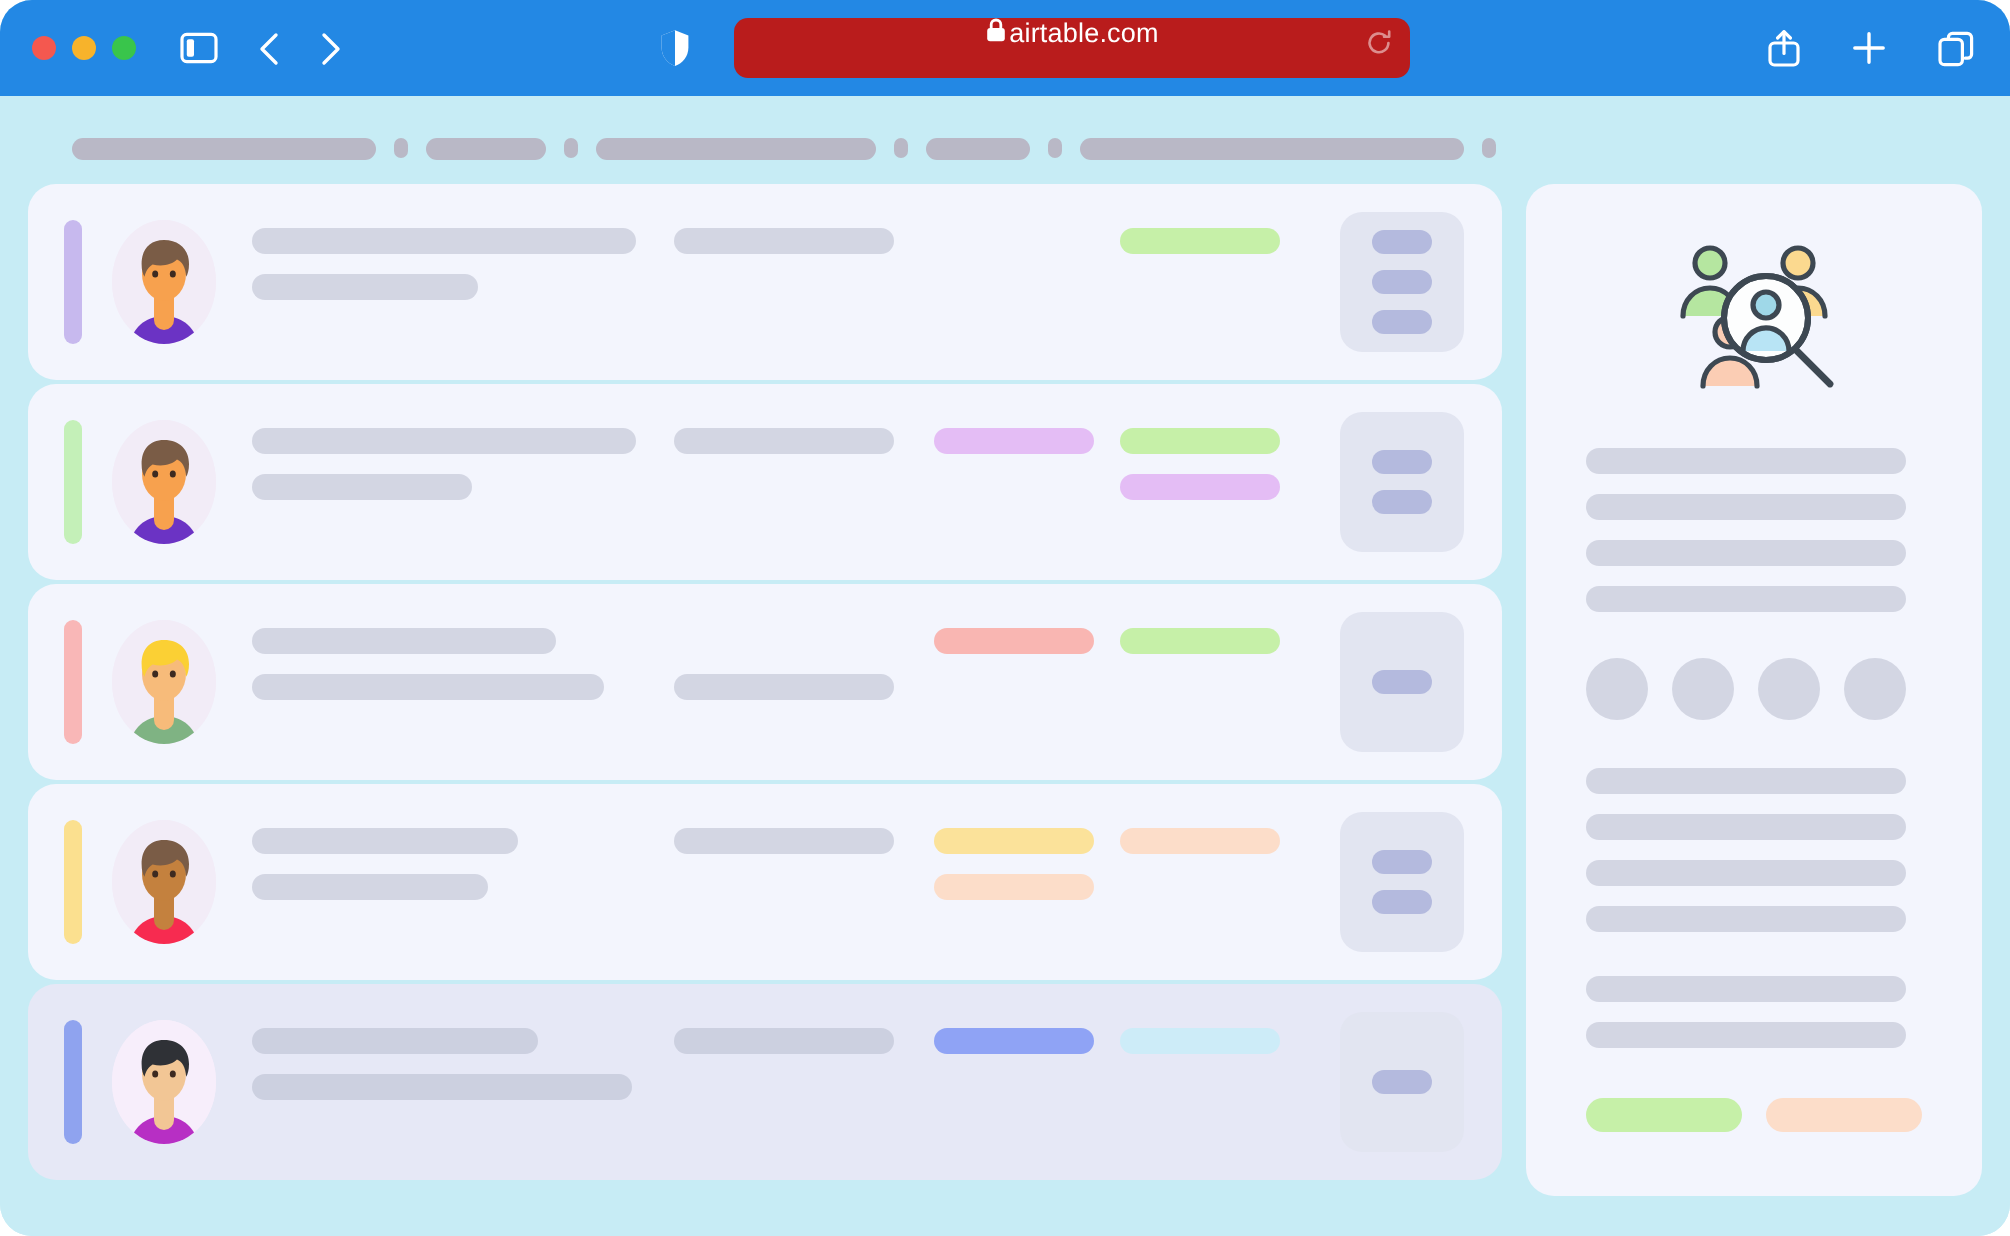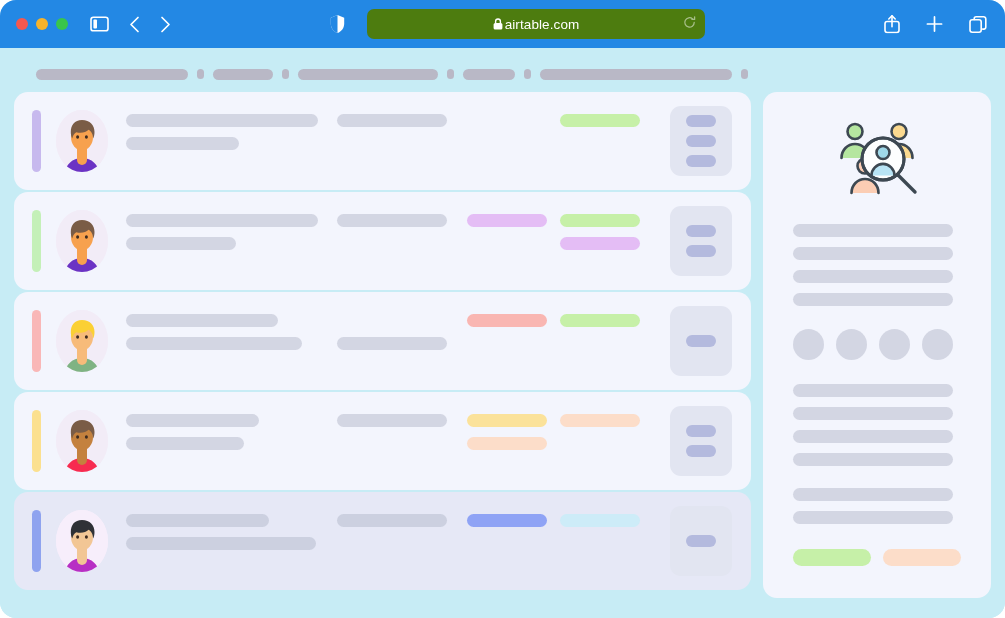--- a/index.html
+++ b/index.html
@@ -39,23 +39,23 @@
   }
   .sidebar-toggle { margin-right: 20px; }
   .navs { display: flex; gap: 20px; align-items: center; }
 
   .shield-wrap { position: absolute; left: 330px; top: 50%; transform: translateY(-50%); }
 
   .urlbar {
     position: absolute;
     left: 367px; top: 9px;
     width: 338px; height: 30px;
-    background: #4d7c0f;
+    background: #b91c1c;
     border-radius: 7px;
-    display: flex; align-items: center; justify-content: center;
+    display: flex; align-items: flex-start; justify-content: center;
     gap: 2px;
   }
   .urlbar .lock { display:flex; }
   .url-text {
     color: #ffffff;
     font-size: 13.5px;
     letter-spacing: .1px;
   }
   .reload {
     position: absolute; right: 9px; top: 50%; transform: translateY(-50%);

